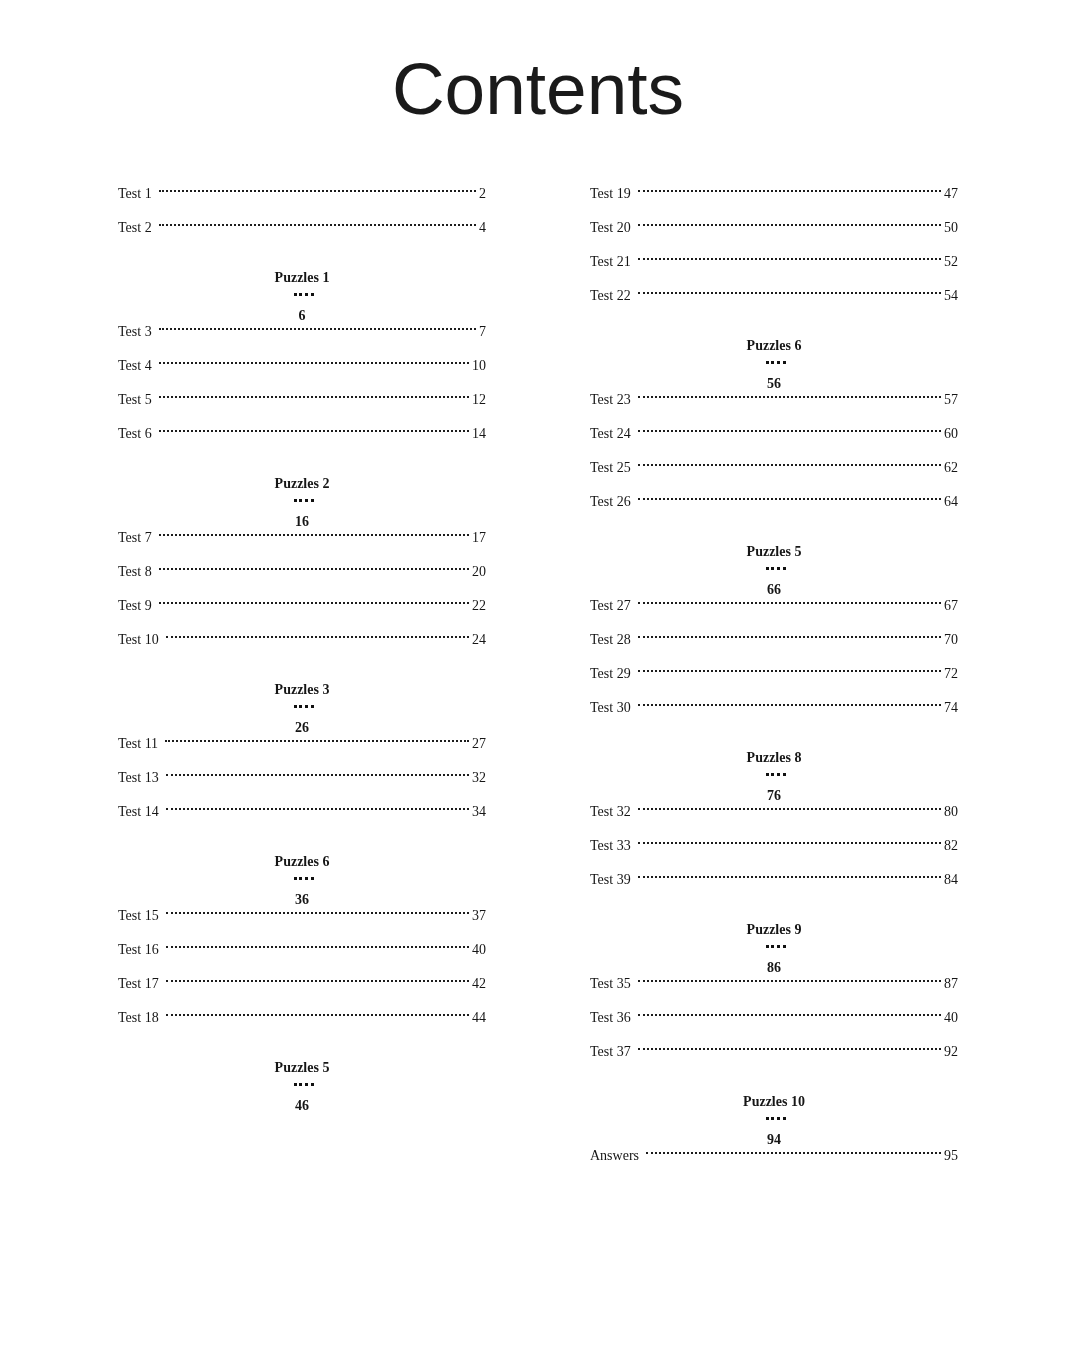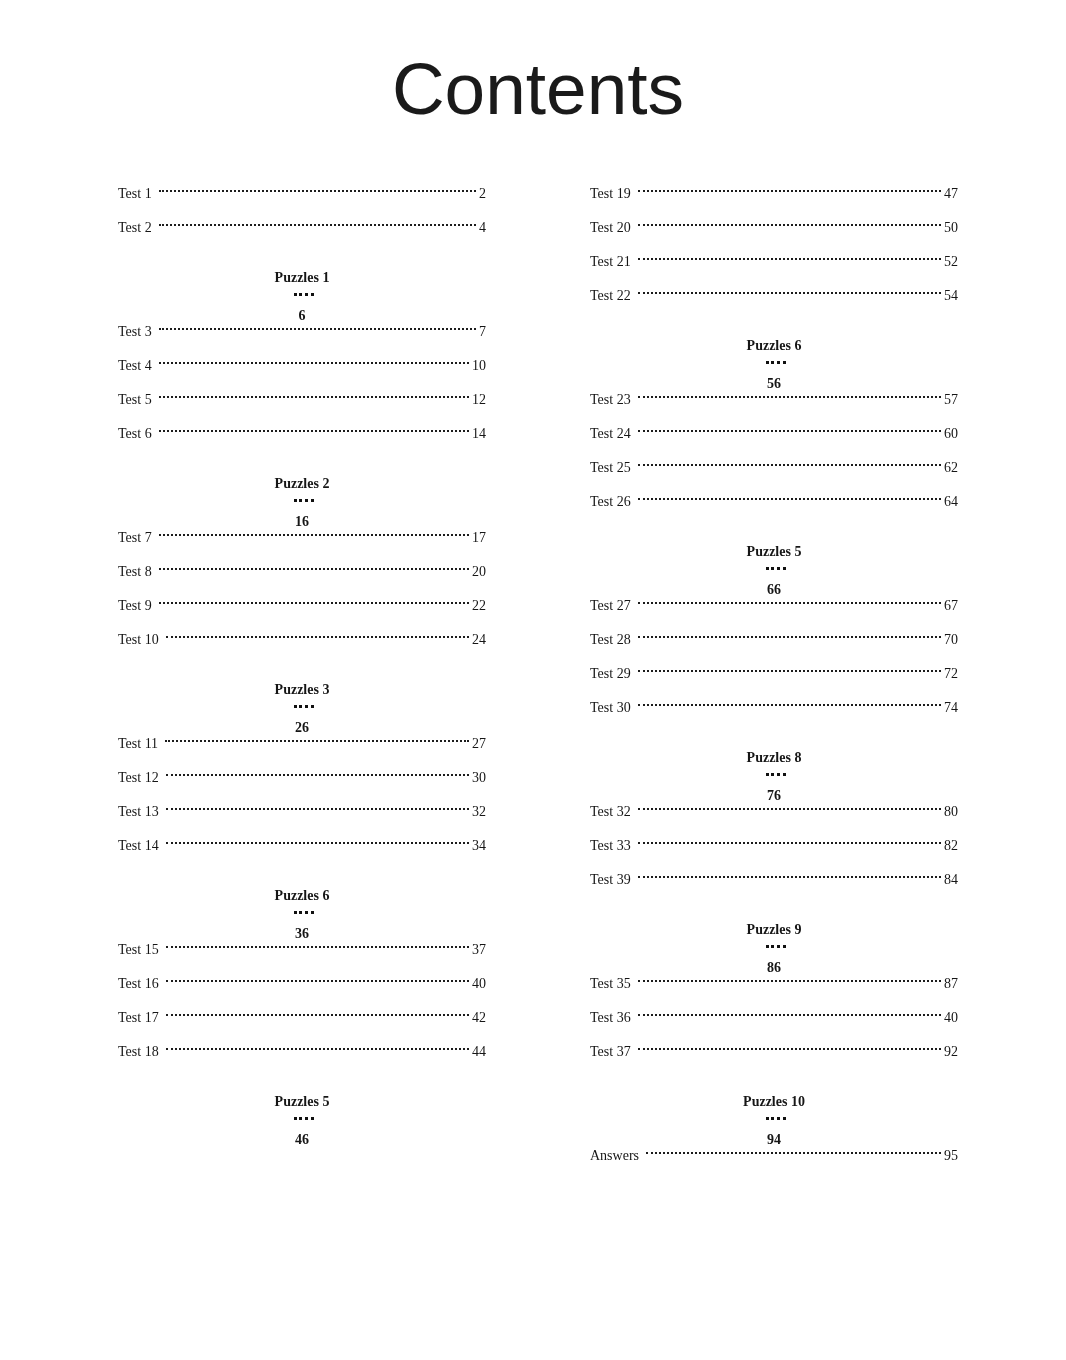--- a/index.html
+++ b/index.html
@@ -131,25 +131,20 @@
           <span class="label">Puzzles 3</span>
           <span class="leader"></span>
           <span class="pagenum">26</span>
         </div>
         <div class="toc-row">
           <span class="label">Test 11</span>
           <span class="leader"></span>
           <span class="pagenum">27</span>
         </div>
         <div class="toc-row">
-          <span class="label">Test 12</span>
-          <span class="leader"></span>
-          <span class="pagenum">30</span>
-        </div>
-        <div class="toc-row">
           <span class="label">Test 13</span>
           <span class="leader"></span>
           <span class="pagenum">32</span>
         </div>
         <div class="toc-row">
           <span class="label">Test 14</span>
           <span class="leader"></span>
           <span class="pagenum">34</span>
         </div>
         <div class="toc-row bold">

